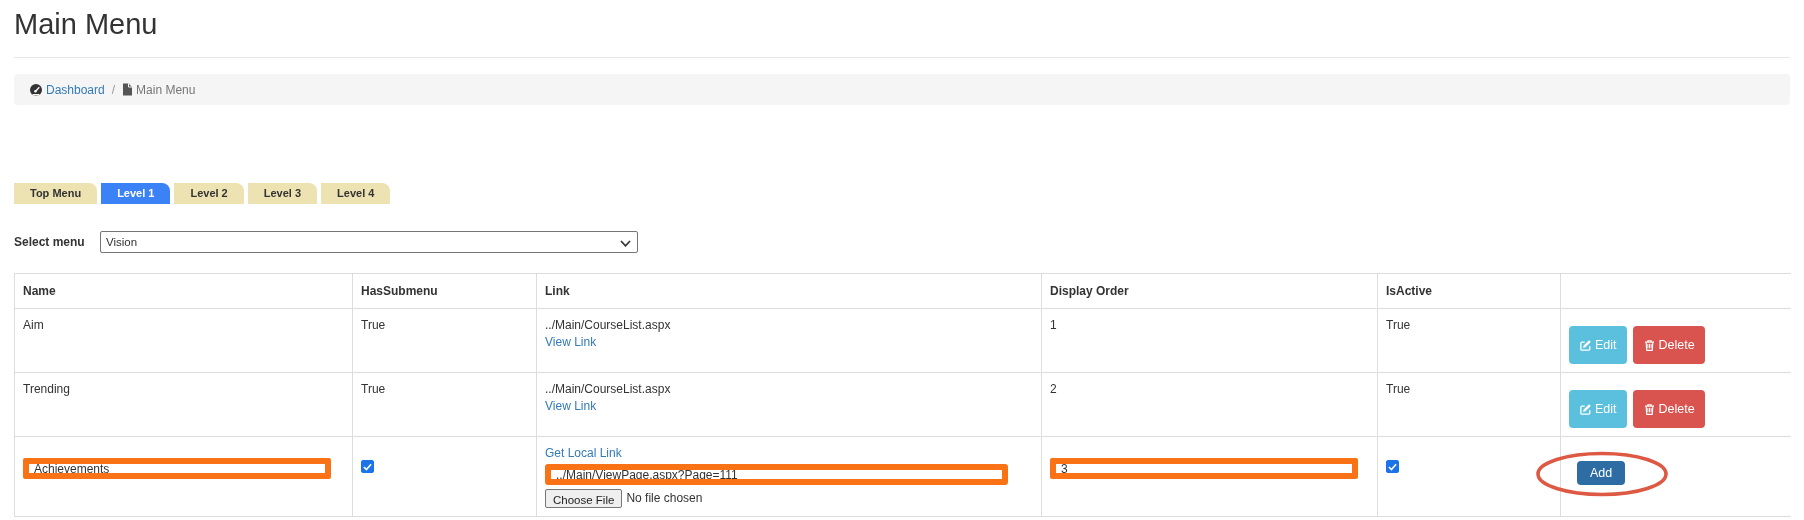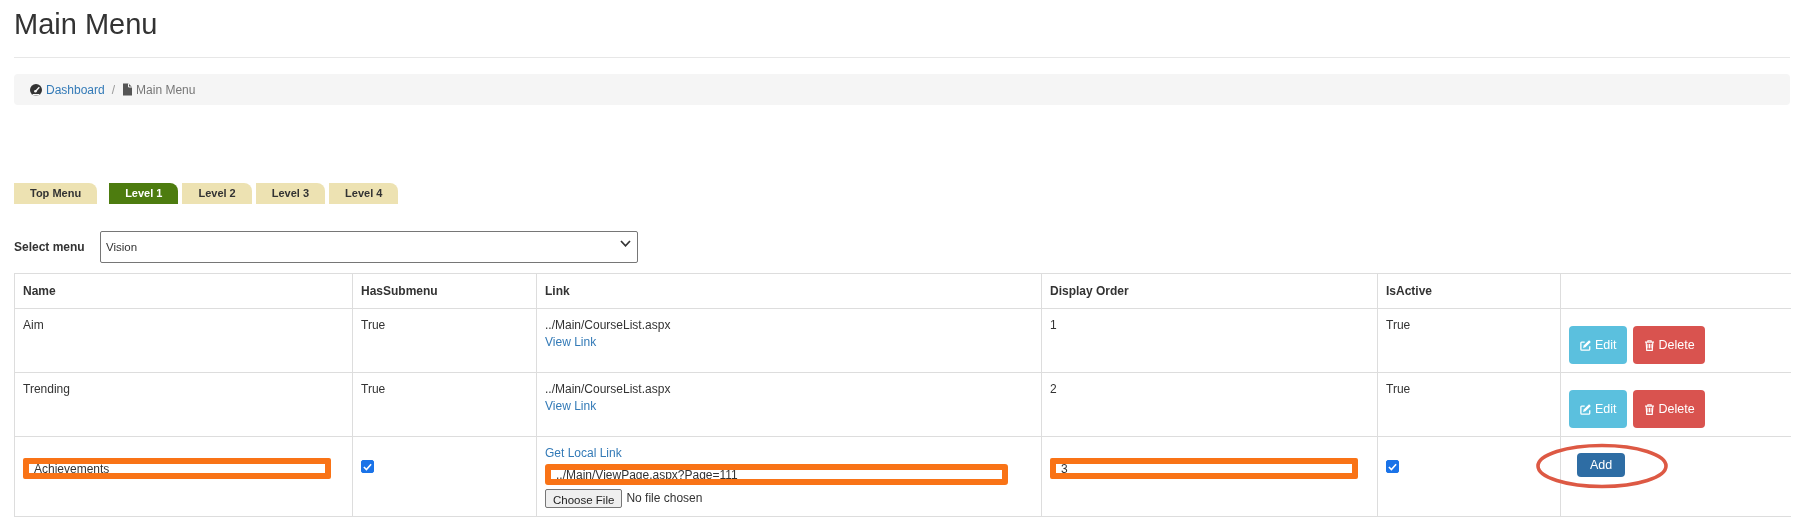--- a/index.html
+++ b/index.html
@@ -20,26 +20,26 @@
   .crumb { display:inline-flex; align-items:center; gap:3px; }
   .crumb-link { color:#337ab7; text-decoration:none; cursor:pointer; }
   .crumb-sep { color:#999; margin:0 7px; }
   .crumb-current { color:#777; }
 
   .tabs { position:absolute; left:14px; top:183px; display:flex; gap:4px; }
   .tab {
     background:#ede2b2; color:#333; font-size:11px; font-weight:bold;
     padding:5px 16px; border-top-right-radius:8px; cursor:pointer; line-height:11px;text-align:right;
   }
-  .tab.active { background:#4d7c0f; color:#fff;margin-left:8px; }
+  .tab.active { background:#3b82f6; color:#fff; }
 
   .select-row { position:absolute; left:14px; top:231px; display:flex; align-items:center; }
   .select-label { font-size:12px; font-weight:bold; width:86px; }
   .select-box {
-    position:relative; width:538px; height:32px; background:#fff;
+    position:relative; width:538px; height:22px; background:#fff;
     border:1px solid #767676; border-radius:2px; font-size:11.5px;
     display:flex; align-items:center; padding:0 20px 0 5px; cursor:pointer;
   }
   .select-box .chev { position:absolute; right:6px; top:5px; }
 
   table.grid {
     position:absolute; left:14px; top:273px; width:1776px;
     border-collapse:collapse; table-layout:fixed; font-size:12px;
   }
   .grid th, .grid td { border:1px solid #ddd; text-align:left; padding:8px; vertical-align:top; }
@@ -72,21 +72,21 @@
   }
   .cb.checked { background:#1a73e8; border-color:#1a73e8; }
 
   .file-row { display:flex; align-items:center; }
   .file-btn {
     height:19px; background:#efefef; border:1px solid #767676; border-radius:2px;
     font-size:11.5px; padding:3px 7px; color:#222; font-family:inherit; cursor:pointer; line-height:15px;
   }
   .file-status { font-size:12px; color:#333; margin-left:4px; }
 
-  .add-wrap { position:relative; display:inline-block; margin-top:8px; margin-left:8px;border-radius:6px; }
+  .add-wrap { position:relative; display:inline-block; margin-top:16px; margin-left:8px;border-radius:6px; }
   .btn-add {
     background:#2e6da4; border:none; border-radius:4px; color:#fff;
     font-size:12.5px; padding:5px 13px; cursor:pointer; font-family:inherit;
   }
   .annotation { position:absolute; left:-42px; top:-10px; pointer-events:none; overflow:visible; }
 </style>
 </head>
 <body>
 
 <h1 class="page-title">Main Menu</h1>

